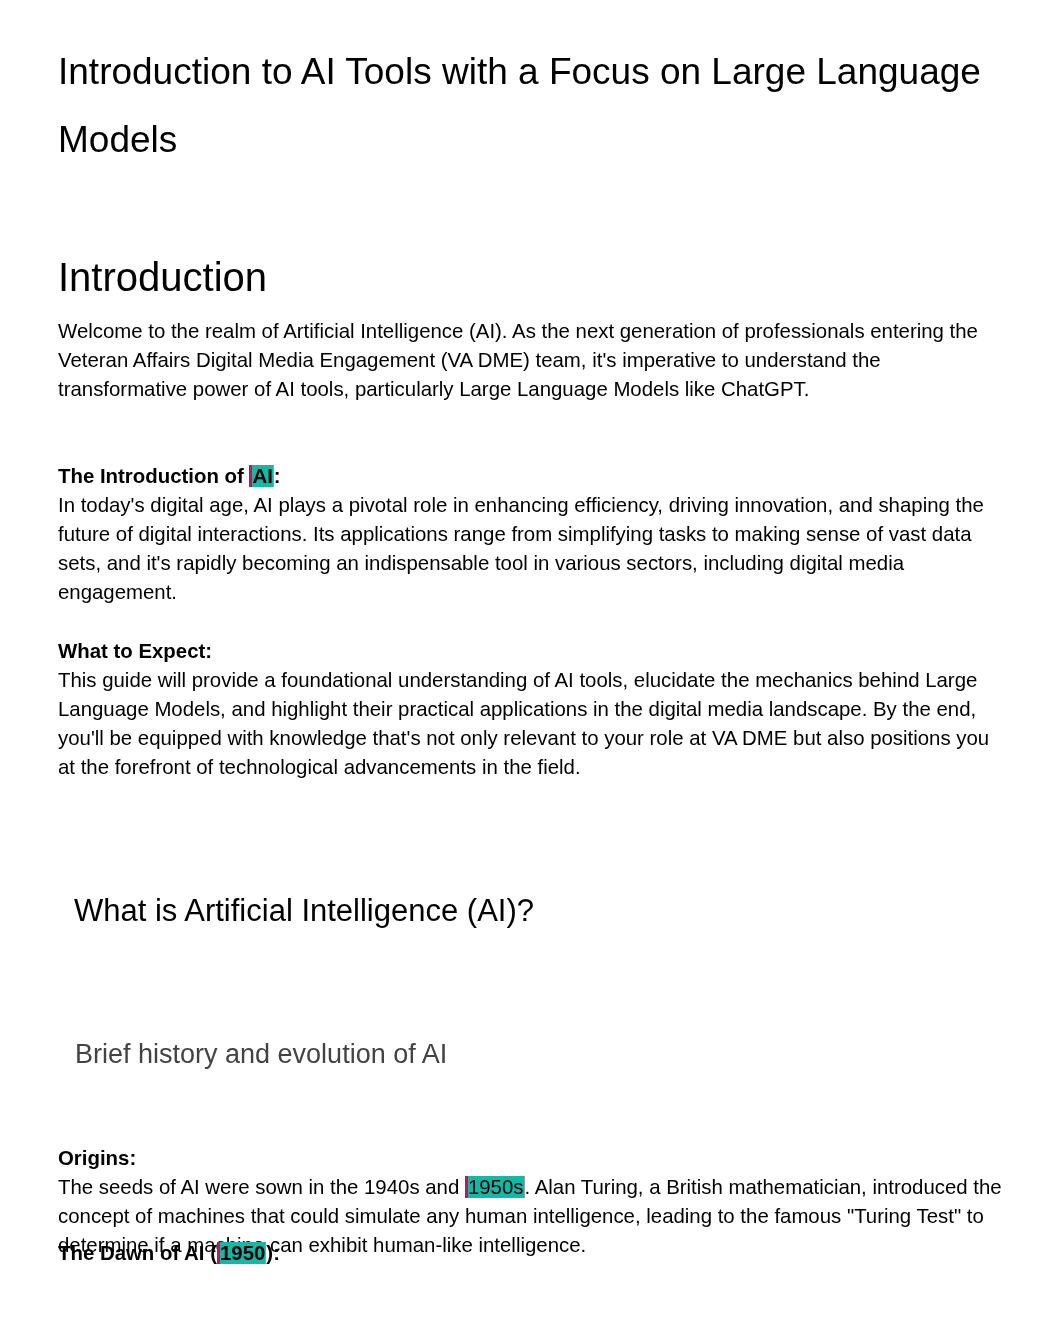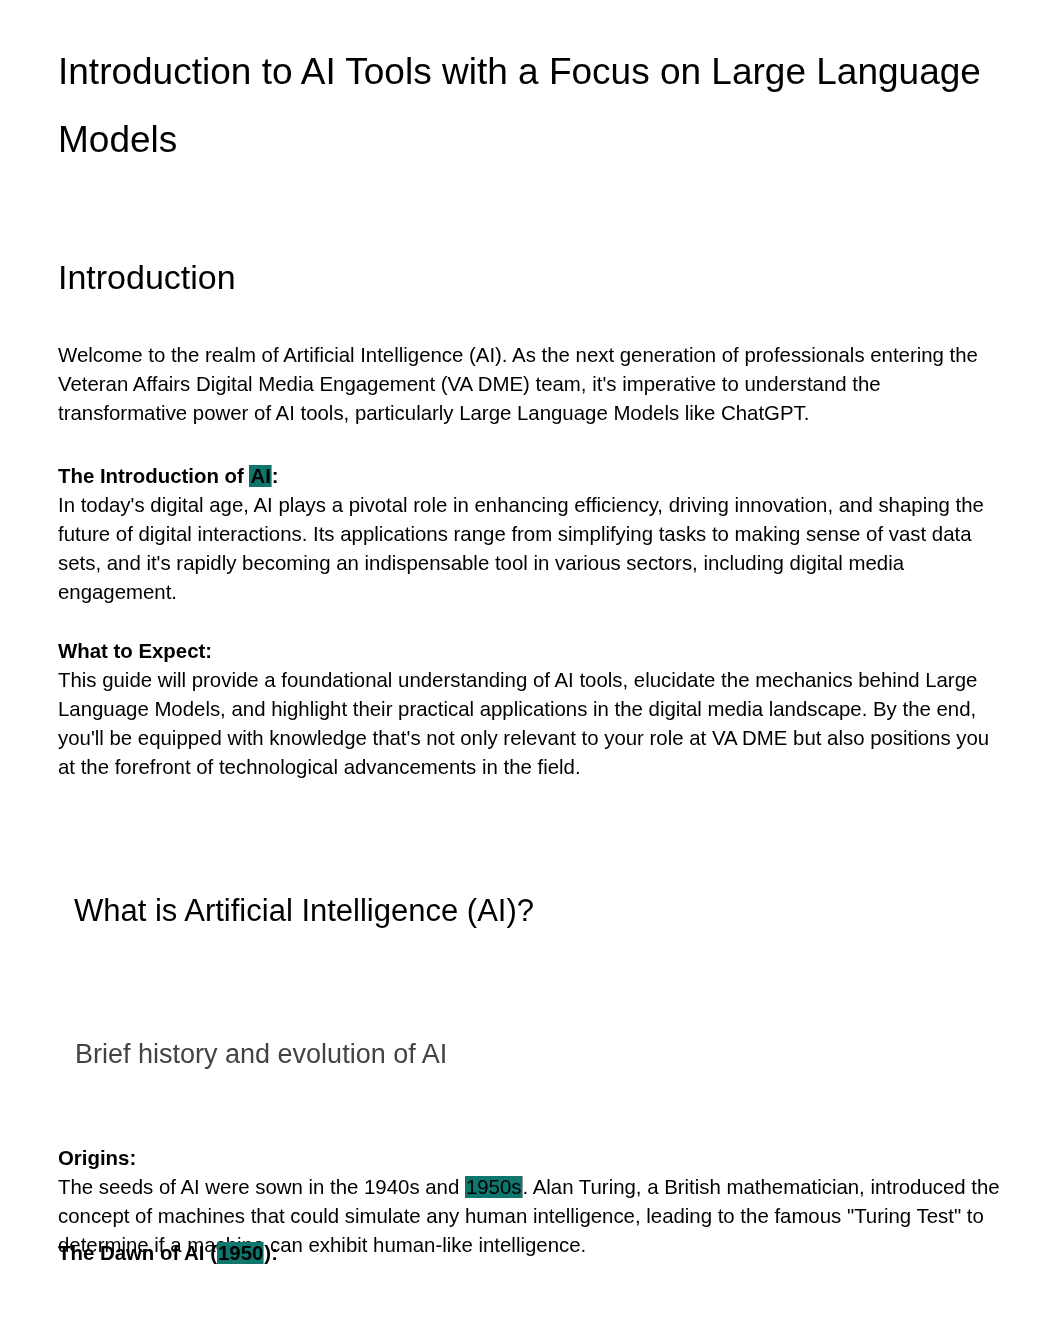--- a/index.html
+++ b/index.html
@@ -29,21 +29,21 @@
       font-size: 37px;
       font-weight: normal;
       line-height: 68px;
       width: 945px;
     }
     .h1 {
       position: absolute;
       left: 0;
       top: 253px;
       margin: 0;
-      font-size: 34px;
+      font-size: 40px;
       font-weight: normal;
       line-height: 48px;
       white-space: nowrap;
     }
     .h2 {
       position: absolute;
       left: 0;
       top: 875px;
       margin: 16px;
       font-size: 31px;
@@ -67,35 +67,35 @@
       left: 0;
       margin: 0;
       font-size: 20.4px;
       line-height: 29px;
       width: 945px;
     }
     .bold {
       font-weight: bold;
     }
     .hl {
-      background: #0f766e;
-      border-left: 1px solid #be185d;
+      background: #14b8a6;
+      border-left: 3px solid #be185d;
       border-right: 1px solid #9a9a9a;
     }
   </style>
 </head>
 <body>
 
 <div class="page">
 
   <h1 class="title">Introduction to AI Tools with a Focus on Large Language Models</h1>
 
   <h2 class="h1">Introduction</h2>
 
-  <p class="para" style="top: 317px; margin-top: 24px;">Welcome to the realm of Artificial Intelligence (AI). As the next generation of professionals entering the Veteran Affairs Digital Media Engagement (VA DME) team, it's imperative to understand the transformative power of AI tools, particularly Large Language Models like ChatGPT.</p>
+  <p class="para" style="top: 317px;">Welcome to the realm of Artificial Intelligence (AI). As the next generation of professionals entering the Veteran Affairs Digital Media Engagement (VA DME) team, it's imperative to understand the transformative power of AI tools, particularly Large Language Models like ChatGPT.</p>
 
   <p class="para" style="top: 462px;">
     <span class="bold"><span>The Introduction of </span><span class="hl">AI</span><span>:</span></span><br>
     <span>In today's digital age, AI plays a pivotal role in enhancing efficiency, driving innovation, and shaping the future of digital interactions. Its applications range from simplifying tasks to making sense of vast data sets, and it's rapidly becoming an indispensable tool in various sectors, including digital media engagement.</span>
   </p>
 
   <p class="para" style="top: 637px;">
     <span class="bold">What to Expect:</span><br>
     <span>This guide will provide a foundational understanding of AI tools, elucidate the mechanics behind Large Language Models, and highlight their practical applications in the digital media landscape. By the end, you'll be equipped with knowledge that's not only relevant to your role at VA DME but also positions you at the forefront of technological advancements in the field.</span>
   </p>

